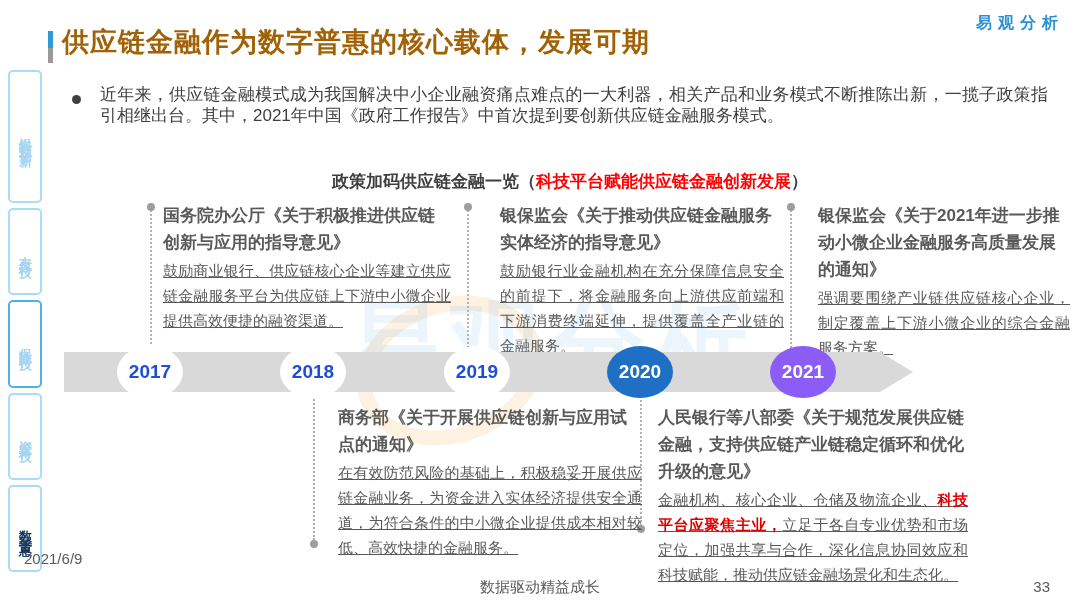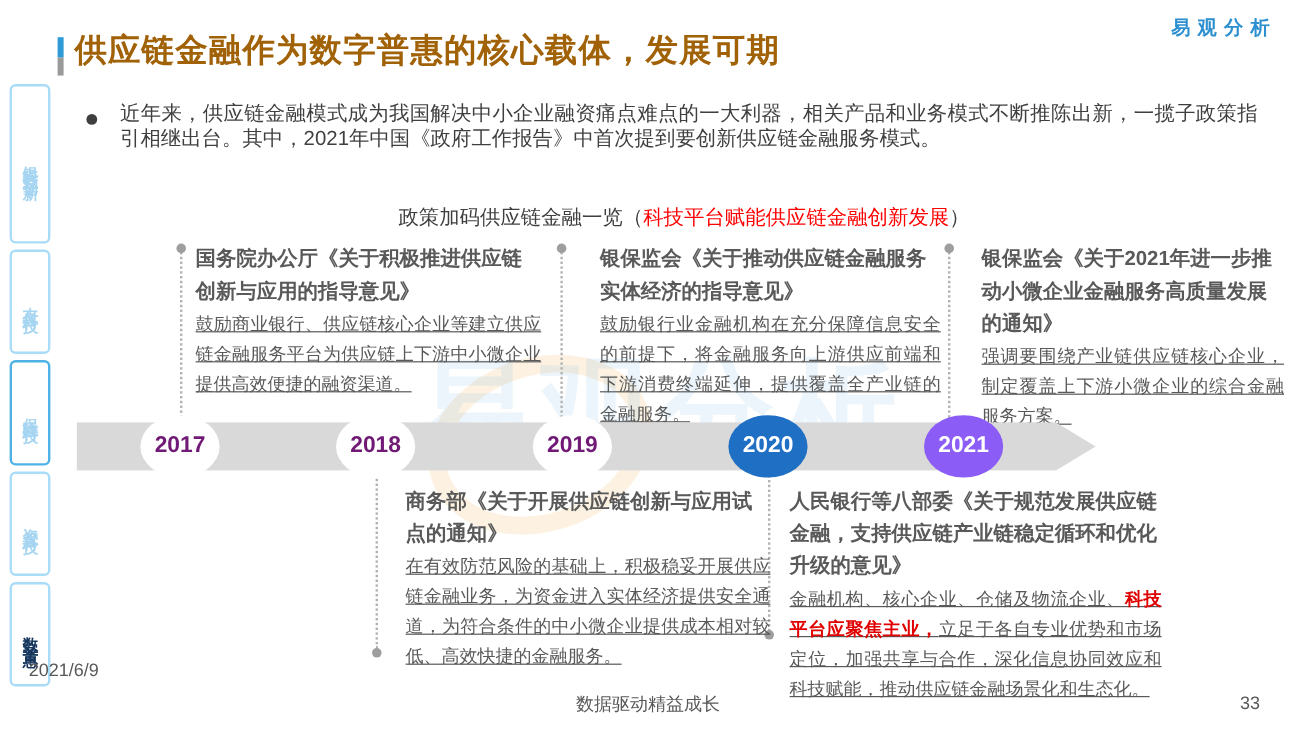--- a/index.html
+++ b/index.html
@@ -30,28 +30,28 @@
     writing-mode:vertical-rl;text-orientation:upright;
     font-size:13px;font-weight:bold;color:#A6D5F1;letter-spacing:3px;}
   .tab.first{flex:1.55;}
   .tab.hl{border-color:#4FB2E6;}
   .tab.active{color:#17375E;letter-spacing:4px;}
   
   .bullet-dot{position:absolute;left:72px;top:95px;width:9px;height:9px;border-radius:50%;background:#3F3F3F;}
   .bullet-text{position:absolute;left:100px;top:84px;width:948px;font-size:17px;line-height:21px;color:#3F3F3F;text-align:justify;}
   
   .section-title{position:absolute;left:60px;top:170px;width:1020px;text-align:center;
-    font-size:17px;font-weight:normal;color:#3F3F3F;}
+    font-size:17px;font-weight:bold;color:#3F3F3F;}
   .section-title .red{color:#FF0000;}
   
   .band{position:absolute;left:64px;top:352px;width:816px;height:40px;background:#D9D9D9;}
   .band-arrow{position:absolute;left:880px;top:352px;width:0;height:0;
     border-top:20px solid transparent;border-bottom:20px solid transparent;border-left:33px solid #D9D9D9;}
   .yr{position:absolute;top:346px;width:66px;height:52px;border-radius:50%;background:#fff;
-    display:flex;align-items:center;justify-content:center;font-size:19px;font-weight:bold;color:#701a75;}
+    display:flex;align-items:center;justify-content:center;font-size:19px;font-weight:bold;color:#1d4ed8;}
   .yr.p1{left:117px;} .yr.p2{left:280px;} .yr.p3{left:444px;} .yr.p4{left:607px;} .yr.p5{left:770px;}
   .yr.y2020{background:#1F6FC5;color:#fff;}
   .yr.y2021{background:#8b5cf6;color:#fff;}
   
   .conn{position:absolute;width:0;border-left:2px dotted #B3B3B3;}
   .cn1{left:150px;top:210px;height:142px;}
   .cn2{left:467px;top:210px;height:142px;}
   .cn3{left:790px;top:210px;height:142px;}
   .cn4{left:313px;top:392px;height:148px;}
   .cn5{left:640px;top:392px;height:134px;}

